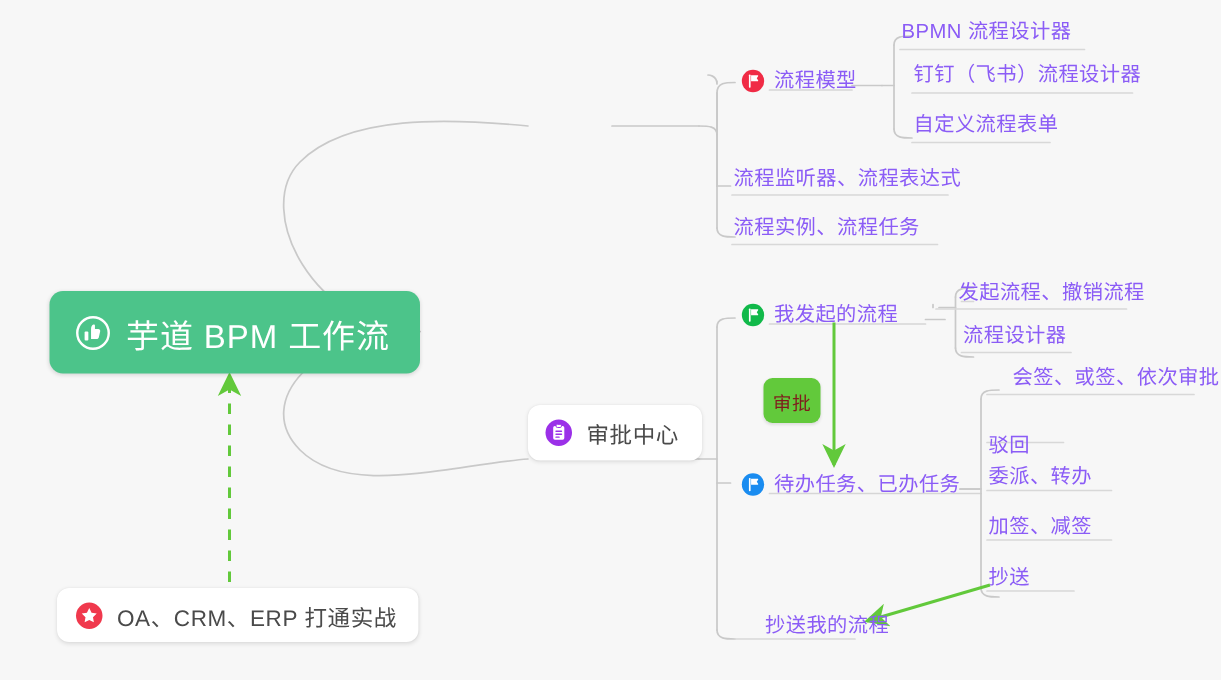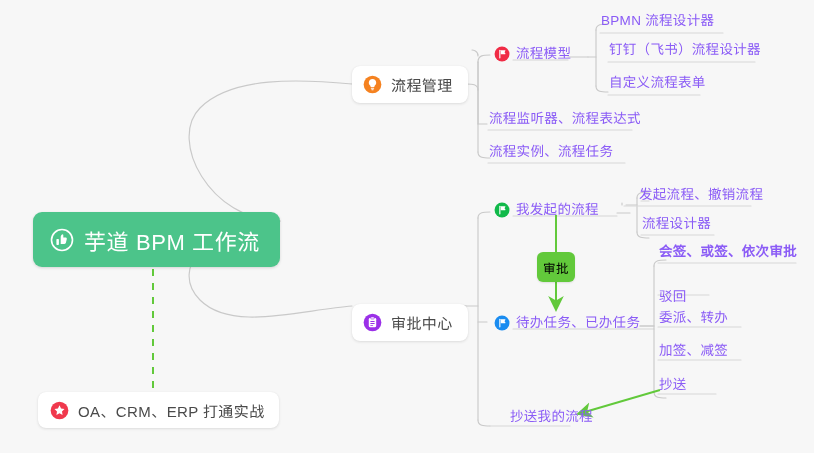--- a/index.html
+++ b/index.html
@@ -27,37 +27,37 @@
     white-space:nowrap;
   }
   .card .lbl{
     color:#4a4a4a;
     font-size:15px;
     letter-spacing:.4px;
   }
 
   
   #root-node{
-    left:33px;top:212px;
+    left:33px;top:194px;
     width:247px;height:55px;
     background:#4cc48a;
     border-radius:9px;
     padding:0 0 0 17px;
     box-shadow:0 1px 3px rgba(0,0,0,0.14);
   }
   #root-node .lbl{
     color:#ffffff;
     font-size:22px;
     letter-spacing:.6px;
     margin-left:10px;
   }
 
   
   #n-liucheng{left:352px;top:66px;height:37px;padding:0 15px 0 11px;}
-  #n-shenpi{left:352px;top:304px;height:37px;padding:0 15px 0 11px;}
+  #n-shenpi{left:352px;top:270px;height:37px;padding:0 15px 0 11px;}
   #n-liucheng .lbl,#n-shenpi .lbl{margin-left:9px;font-size:15px;}
 
   
   #n-oa{left:38px;top:392px;height:36px;padding:0 14px 0 12px;}
   #n-oa .lbl{margin-left:9px;font-size:15px;}
 
   
   .leaf{
     position:absolute;
     font-size:13.5px;
@@ -76,26 +76,26 @@
     display:inline-block;
     border-radius:50%;
     position:relative;
     flex:0 0 auto;
   }
   .cicon svg{display:block;}
 
   
   #tag-shenpi{
     position:absolute;
-    left:537px;top:252px;
+    left:509px;top:252px;
     width:38px;height:30px;
     background:#62c93b;
     border-radius:6px;
     display:flex;align-items:center;justify-content:center;
-    color:#000000;font-size:12.5px;letter-spacing:.4px;
+    color:#7f1d1d;font-size:12.5px;letter-spacing:.4px;
     box-shadow:0 1px 2px rgba(0,0,0,0.10);
   }
 </style>
 </head>
 <body>
 
 <div id="stage">
 
   <svg class="links" viewBox="0 0 814 453" xmlns="http://www.w3.org/2000/svg">
     <defs>
@@ -180,31 +180,20 @@
       <svg width="24" height="24" viewBox="0 0 24 24">
         <circle cx="12" cy="12" r="11" fill="#ffffff" opacity="0.0"></circle>
         <circle cx="12" cy="12" r="10.5" fill="none" stroke="#ffffff" stroke-width="1.6"></circle>
         <path d="M9.2 11.2h1.5V9.3c0-1.5.7-2.6 1.6-2.9.6-.2 1 .2 1 .8v2.2h2.2c.9 0 1.5.7 1.3 1.5l-.9 3.9c-.15.7-.75 1.2-1.45 1.2h-3.75V11.2H9.2z" fill="#ffffff"></path>
         <rect x="6.4" y="11" width="2.5" height="6" rx="0.7" fill="#ffffff"></rect>
       </svg>
     </span>
     <span class="lbl">芋道 BPM 工作流</span>
   </div>
 
-  <div class="card" id="n-liucheng">
-    <span class="cicon">
-      <svg width="19" height="19" viewBox="0 0 20 20">
-        <circle cx="10" cy="10" r="9.3" fill="#f58220"></circle>
-        <path d="M10 4.3c-2.2 0-3.9 1.7-3.9 3.8 0 1.5.8 2.3 1.4 3 .3.4.5.7.5 1.1v.3h4v-.3c0-.4.2-.7.5-1.1.6-.7 1.4-1.5 1.4-3 0-2.1-1.7-3.8-3.9-3.8z" fill="#ffffff"></path>
-        <rect x="8.2" y="13.3" width="3.6" height="1.1" rx="0.5" fill="#ffffff"></rect>
-        <rect x="8.7" y="15" width="2.6" height="1" rx="0.5" fill="#ffffff"></rect>
-      </svg>
-    </span>
-    <span class="lbl">流程管理</span>
-  </div>
 
   <div class="card" id="n-shenpi">
     <span class="cicon">
       <svg width="19" height="19" viewBox="0 0 20 20">
         <circle cx="10" cy="10" r="9.3" fill="#9b30e8"></circle>
         <rect x="6.1" y="5.3" width="7.8" height="9.6" rx="1.2" fill="#ffffff"></rect>
         <rect x="8.1" y="4.1" width="3.8" height="2.2" rx="0.9" fill="#ffffff" stroke="#9b30e8" stroke-width="0.7"></rect>
         <rect x="7.6" y="8.5" width="4.8" height="0.95" rx="0.45" fill="#9b30e8"></rect>
         <rect x="7.6" y="10.6" width="4.8" height="0.95" rx="0.45" fill="#9b30e8"></rect>
         <rect x="7.6" y="12.6" width="3.1" height="0.95" rx="0.45" fill="#9b30e8"></rect>
@@ -262,21 +251,21 @@
     <span class="ico">
       <svg width="16" height="16" viewBox="0 0 20 20">
         <circle cx="10" cy="10" r="9.3" fill="#1a8cf0"></circle>
         <rect x="6.6" y="4.6" width="1.4" height="11" rx="0.6" fill="#ffffff"></rect>
         <path d="M8.4 5.2h5.4c.5 0 .7.4.45.8l-1.1 1.7 1.1 1.7c.25.4 0 .8-.45.8H8.4V5.2z" fill="#ffffff"></path>
       </svg>
     </span>
     <span>待办任务、已办任务</span>
   </div>
 
-  <div class="leaf" style="left:659px;top:243px;font-weight:bold;">
+  <div class="leaf" style="left:675px;top:243px;">
     <span>会签、或签、依次审批</span>
   </div>
   <div class="leaf" style="left:659px;top:288px;">
     <span>驳回</span>
   </div>
   <div class="leaf" style="left:659px;top:309px;">
     <span>委派、转办</span>
   </div>
   <div class="leaf" style="left:659px;top:342px;">
     <span>加签、减签</span>

